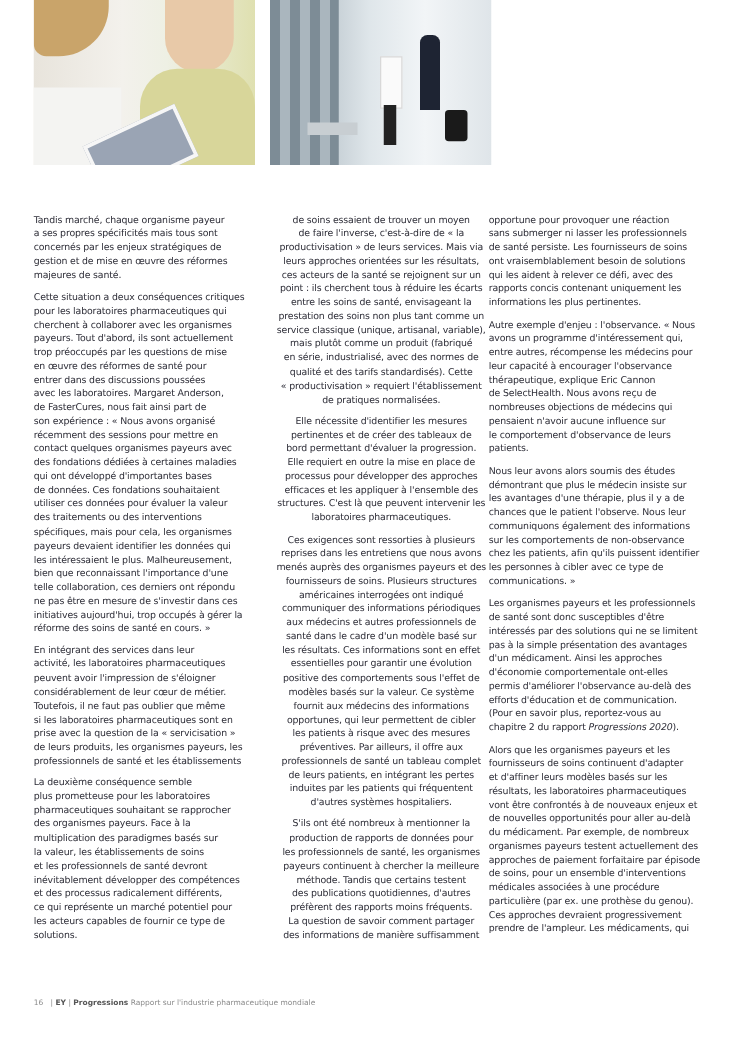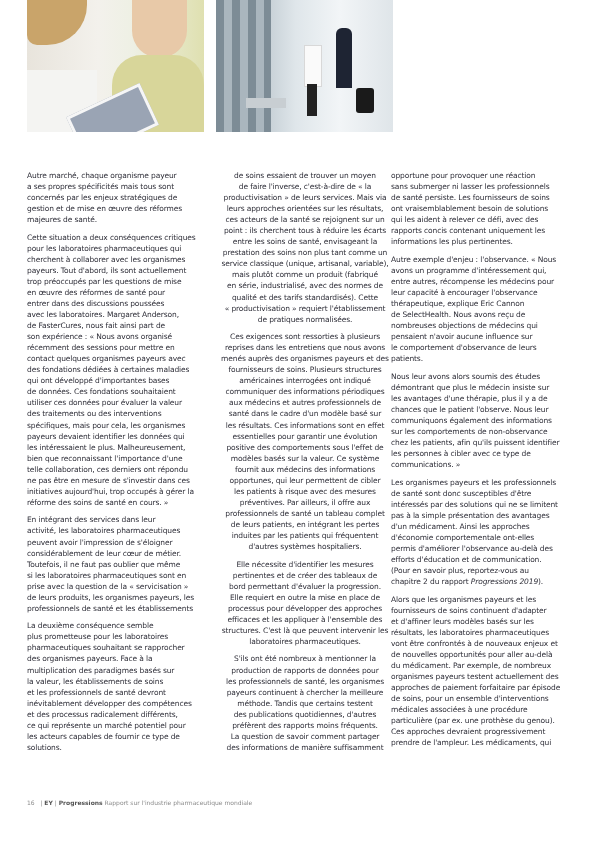--- a/index.html
+++ b/index.html
@@ -34,21 +34,21 @@
 <div class="photo" id="photo2">
   <div class="shape" style="left:0;top:0;width:55px;height:132px;background:repeating-linear-gradient(90deg,#7d8c96 0 8px,#aab6be 8px 16px);"></div>
   <div class="shape" style="left:30px;top:98px;width:40px;height:10px;background:#c8ced2;"></div>
   <div class="shape" style="left:88px;top:45px;width:16px;height:40px;background:#fafafa;border:1px solid #d8d8d8;"></div>
   <div class="shape" style="left:91px;top:84px;width:10px;height:32px;background:#222;"></div>
   <div class="shape" style="left:120px;top:28px;width:16px;height:60px;background:#1e2433;border-radius:6px 6px 0 0;"></div>
   <div class="shape" style="left:140px;top:88px;width:18px;height:25px;background:#1a1a1a;border-radius:3px;"></div>
 </div>
 
 <div class="col" id="col1">
-  <p>Autre marché, chaque organisme payeur
+  <p>Tandis marché, chaque organisme payeur
 a ses propres spécificités mais tous sont
 concernés par les enjeux stratégiques de
 gestion et de mise en œuvre des réformes
 majeures de santé.</p>
   <p>Cette situation a deux conséquences critiques
 pour les laboratoires pharmaceutiques qui
 cherchent à collaborer avec les organismes
 payeurs. Tout d'abord, ils sont actuellement
 trop préoccupés par les questions de mise
 en œuvre des réformes de santé pour
@@ -102,48 +102,48 @@
 ces acteurs de la santé se rejoignent sur un
 point : ils cherchent tous à réduire les écarts
 entre les soins de santé, envisageant la
 prestation des soins non plus tant comme un
 service classique (unique, artisanal, variable),
 mais plutôt comme un produit (fabriqué
 en série, industrialisé, avec des normes de
 qualité et des tarifs standardisés). Cette
 « productivisation » requiert l'établissement
 de pratiques normalisées.</p>
+  <p>Elle nécessite d'identifier les mesures
+pertinentes et de créer des tableaux de
+bord permettant d'évaluer la progression.
+Elle requiert en outre la mise en place de
+processus pour développer des approches
+efficaces et les appliquer à l'ensemble des
+structures. C'est là que peuvent intervenir les
+laboratoires pharmaceutiques.</p>
   <p>Ces exigences sont ressorties à plusieurs
 reprises dans les entretiens que nous avons
 menés auprès des organismes payeurs et des
 fournisseurs de soins. Plusieurs structures
 américaines interrogées ont indiqué
 communiquer des informations périodiques
 aux médecins et autres professionnels de
 santé dans le cadre d'un modèle basé sur
 les résultats. Ces informations sont en effet
 essentielles pour garantir une évolution
 positive des comportements sous l'effet de
 modèles basés sur la valeur. Ce système
 fournit aux médecins des informations
 opportunes, qui leur permettent de cibler
 les patients à risque avec des mesures
 préventives. Par ailleurs, il offre aux
 professionnels de santé un tableau complet
 de leurs patients, en intégrant les pertes
 induites par les patients qui fréquentent
 d'autres systèmes hospitaliers.</p>
-  <p>Elle nécessite d'identifier les mesures
-pertinentes et de créer des tableaux de
-bord permettant d'évaluer la progression.
-Elle requiert en outre la mise en place de
-processus pour développer des approches
-efficaces et les appliquer à l'ensemble des
-structures. C'est là que peuvent intervenir les
-laboratoires pharmaceutiques.</p>
   <p>S'ils ont été nombreux à mentionner la
 production de rapports de données pour
 les professionnels de santé, les organismes
 payeurs continuent à chercher la meilleure
 méthode. Tandis que certains testent
 des publications quotidiennes, d'autres
 préfèrent des rapports moins fréquents.
 La question de savoir comment partager
 des informations de manière suffisamment</p>
 </div>
@@ -177,21 +177,21 @@
 communications. »</p>
   <p><span>Les organismes payeurs et les professionnels
 de santé sont donc susceptibles d'être
 intéressés par des solutions qui ne se limitent
 pas à la simple présentation des avantages
 d'un médicament. Ainsi les approches
 d'économie comportementale ont-elles
 permis d'améliorer l'observance au-delà des
 efforts d'éducation et de communication.
 (Pour en savoir plus, reportez-vous au
-chapitre 2 du rapport </span><span class="em">Progressions 2019</span><span>).</span></p>
+chapitre 2 du rapport </span><span class="em">Progressions 2020</span><span>).</span></p>
   <p>Alors que les organismes payeurs et les
 fournisseurs de soins continuent d'adapter
 et d'affiner leurs modèles basés sur les
 résultats, les laboratoires pharmaceutiques
 vont être confrontés à de nouveaux enjeux et
 de nouvelles opportunités pour aller au-delà
 du médicament. Par exemple, de nombreux
 organismes payeurs testent actuellement des
 approches de paiement forfaitaire par épisode
 de soins, pour un ensemble d'interventions

